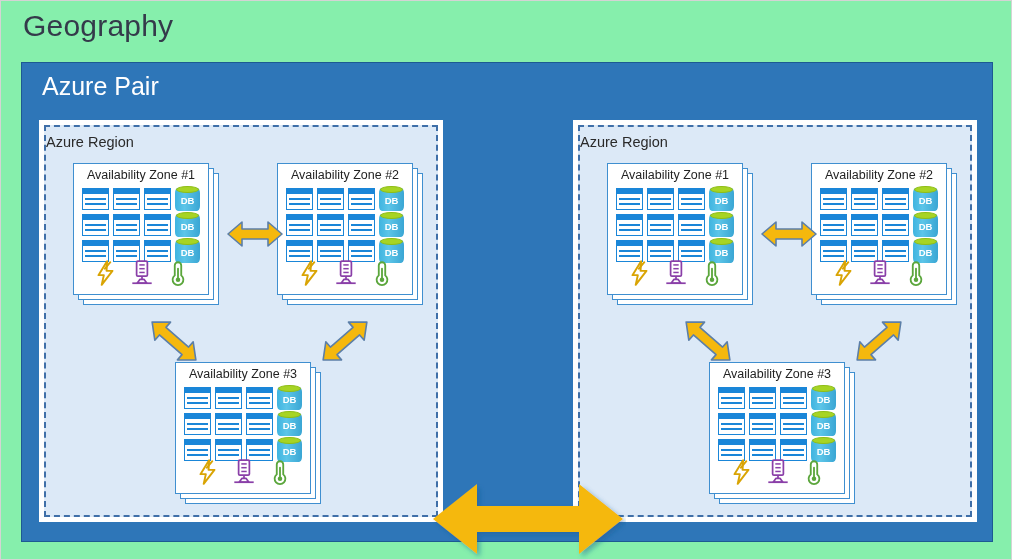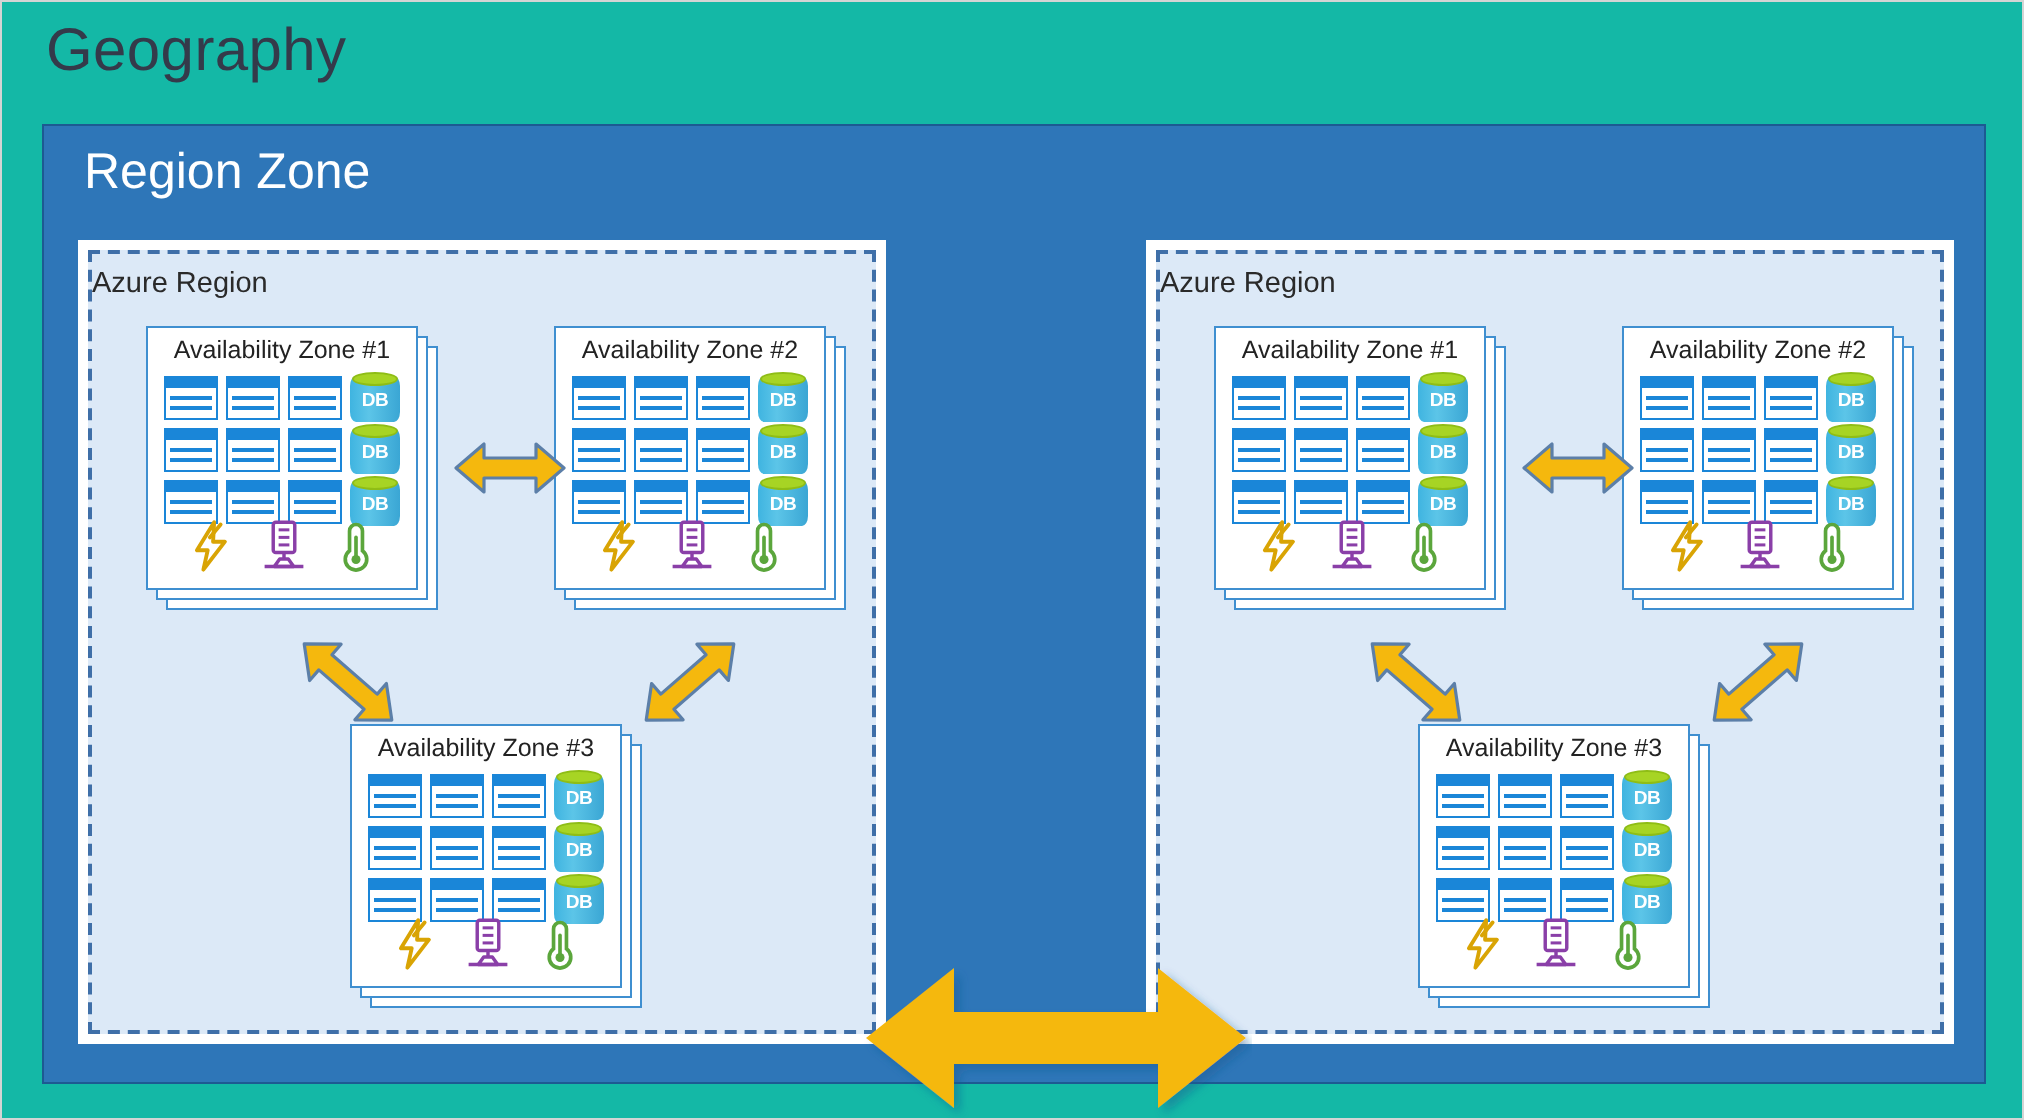--- a/index.html
+++ b/index.html
@@ -7,21 +7,21 @@
   html, body {
     margin: 0; padding: 0;
     width: 1012px; height: 560px;
     overflow: hidden;
     background: #f0f0f0;
     font-family: "Liberation Sans", sans-serif;
   }
   #page {
     position: relative;
     width: 1012px; height: 560px;
-    background: #14b8a6;
+    background: #86efac;
     border: 1px solid #d4d4d4;
   }
 
   
   #page-title {
     position: absolute;
     left: 22px; top: 8px;
     font-size: 30px;
     font-weight: 400;
     color: #343a4a;
@@ -191,21 +191,21 @@
   }
 </style>
 </head>
 <body>
 
 <div id="page">
 
   <div id="page-title">Geography</div>
 
   <div id="region-pair-panel">
-    <div id="region-pair-title">Region Zone</div>
+    <div id="region-pair-title">Azure Pair</div>
 
     <div class="azure-region" id="azure-region-left">
       <div class="azure-region-inner">
         <div class="azure-region-label">Azure Region</div>
 
         <div class="az-card-wrap" style="left:27px; top:36px;">
           <div class="az-stack s1"></div>
           <div class="az-stack s2"></div>
           <div class="az-card">
             <div class="az-title">Availability Zone #1</div>

